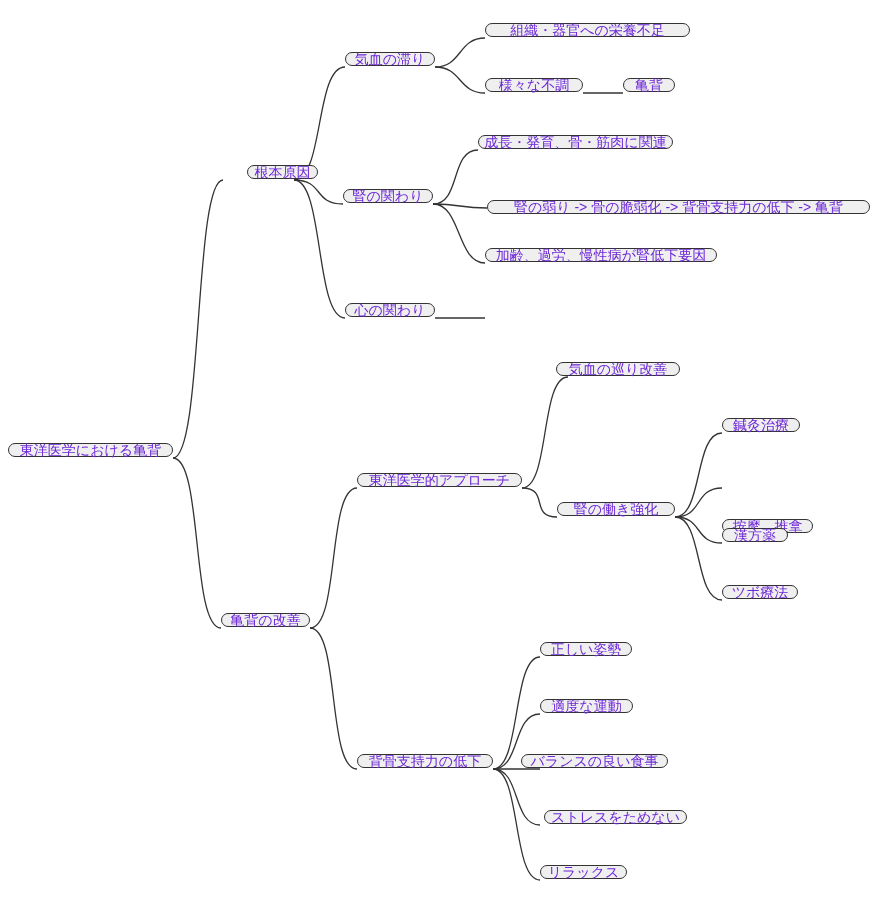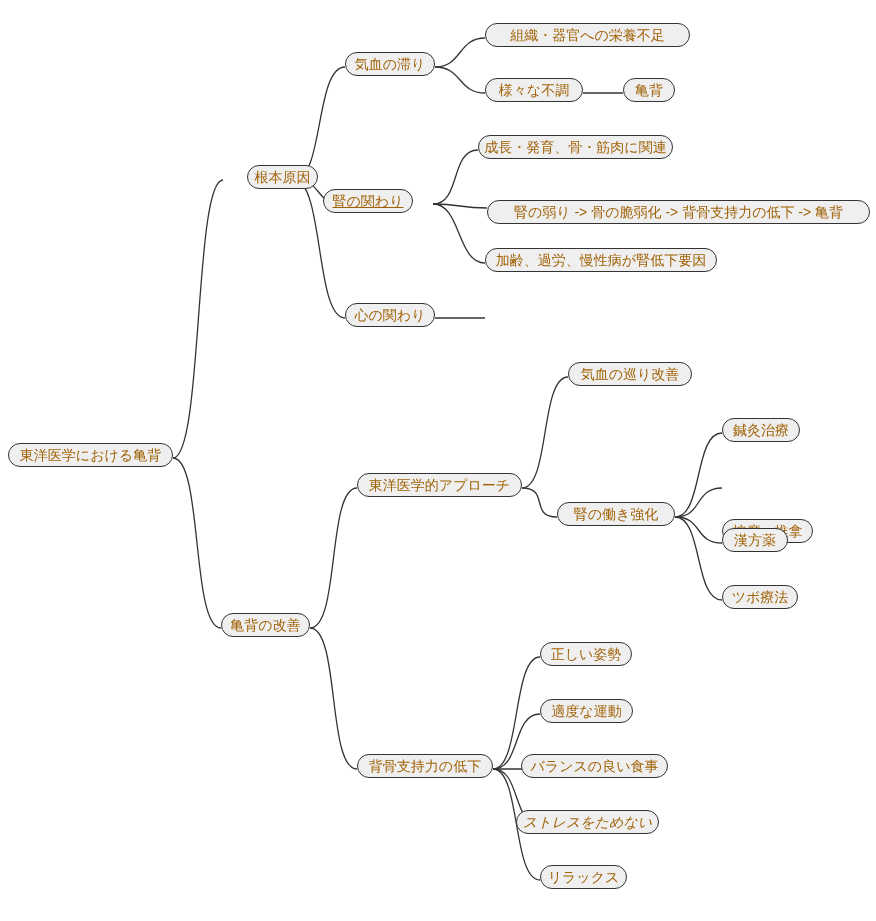--- a/index.html
+++ b/index.html
@@ -21,30 +21,30 @@
     width: 876px;
     height: 921px;
   }
   svg.edges path {
     fill: none;
     stroke: #333333;
     stroke-width: 1.3px;
   }
   .node {
     position: absolute;
-    height: 24px;
+    height: 14px;
     box-sizing: border-box;
     display: flex;
     align-items: center;
     justify-content: center;
     background: #efefef;
     border: 1.5px solid #333333;
     border-radius: 15px;
     font-size: 14px;
-    color: #a16207;
+    color: #6d28d9;
     white-space: nowrap;
     padding: 0 6px;
     line-height: 1;
   }
 </style>
 </head>
 <body>
 
 <div class="canvas">
 
@@ -76,35 +76,35 @@
     <path d="M493,769 C521,769 512,880 540,880"></path>
   </svg>
 
   <div class="node" style="left:8px;   top:443px; width:165px;">東洋医学における亀背</div>
 
   <div class="node" style="left:223px; top:165px; width:71px;margin-left:24px;">根本原因</div>
   <div class="node" style="left:345px; top:52px;  width:90px;">気血の滞り</div>
   <div class="node" style="left:485px; top:23px;  width:205px;">組織・器官への栄養不足</div>
   <div class="node" style="left:485px; top:78px;  width:98px;">様々な不調</div>
   <div class="node" style="left:623px; top:78px;  width:52px;">亀背</div>
-  <div class="node" style="left:323px; top:189px; width:90px;text-decoration:underline;">腎の関わり</div>
+  <div class="node" style="left:343px; top:189px; width:90px;">腎の関わり</div>
   <div class="node" style="left:478px; top:135px; width:195px;">成長・発育、骨・筋肉に関連</div>
   <div class="node" style="left:487px; top:200px; width:383px;text-align:center;">腎の弱り -&gt; 骨の脆弱化 -&gt; 背骨支持力の低下 -&gt; 亀背</div>
   <div class="node" style="left:485px; top:248px; width:232px;">加齢、過労、慢性病が腎低下要因</div>
   <div class="node" style="left:345px; top:303px; width:90px;">心の関わり</div>
 
   <div class="node" style="left:221px; top:613px; width:89px;">亀背の改善</div>
   <div class="node" style="left:357px; top:473px; width:165px;">東洋医学的アプローチ</div>
-  <div class="node" style="left:568px; top:362px; width:124px;">気血の巡り改善</div>
+  <div class="node" style="left:556px; top:362px; width:124px;">気血の巡り改善</div>
   <div class="node" style="left:557px; top:502px; width:118px;">腎の働き強化</div>
   <div class="node" style="left:722px; top:418px; width:78px;">鍼灸治療</div>
   <div class="node" style="left:722px; top:473px; width:91px;margin-top:46px;">按摩、推拿</div>
   <div class="node" style="left:722px; top:528px; width:66px;">漢方薬</div>
   <div class="node" style="left:722px; top:585px; width:76px;">ツボ療法</div>
 
   <div class="node" style="left:357px; top:754px; width:136px;">背骨支持力の低下</div>
   <div class="node" style="left:540px; top:642px; width:92px;">正しい姿勢</div>
   <div class="node" style="left:540px; top:699px; width:93px;">適度な運動</div>
   <div class="node" style="left:521px; top:754px; width:147px;">バランスの良い食事</div>
-  <div class="node" style="left:516px; top:810px; width:143px;font-style:italic;">ストレスをためない</div>
+  <div class="node" style="left:544px; top:810px; width:143px;">ストレスをためない</div>
   <div class="node" style="left:540px; top:865px; width:87px;">リラックス</div>
 
 </div>
 
 </body></html>

